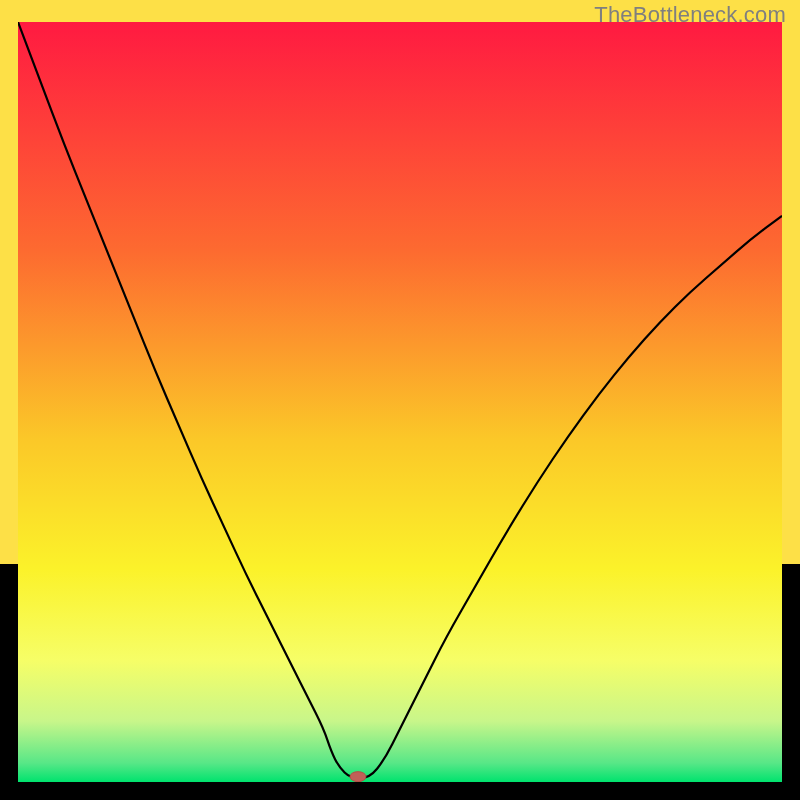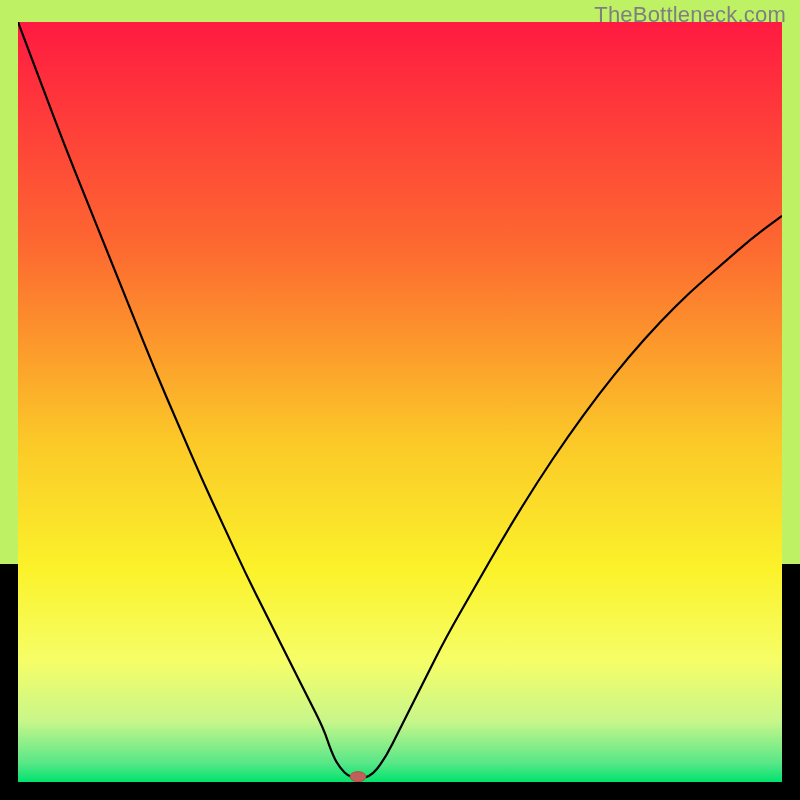--- a/index.html
+++ b/index.html
@@ -8,21 +8,21 @@
     width: 800px;
     height: 800px;
     background: #000;
     font-family: Arial, Helvetica, sans-serif;
     overflow: hidden;
   }
   .frame {
     position: relative;
     width: 800px;
     height: 564px;
-    background: #bef264;
+    background: #fde047;
   }
   .watermark {
     position: absolute;
     top: 2px;
     right: 14px;
     color: #7f7f7f;
     font-size: 22px;
     font-weight: 400;
     letter-spacing: 0.2px;
     z-index: 5;

